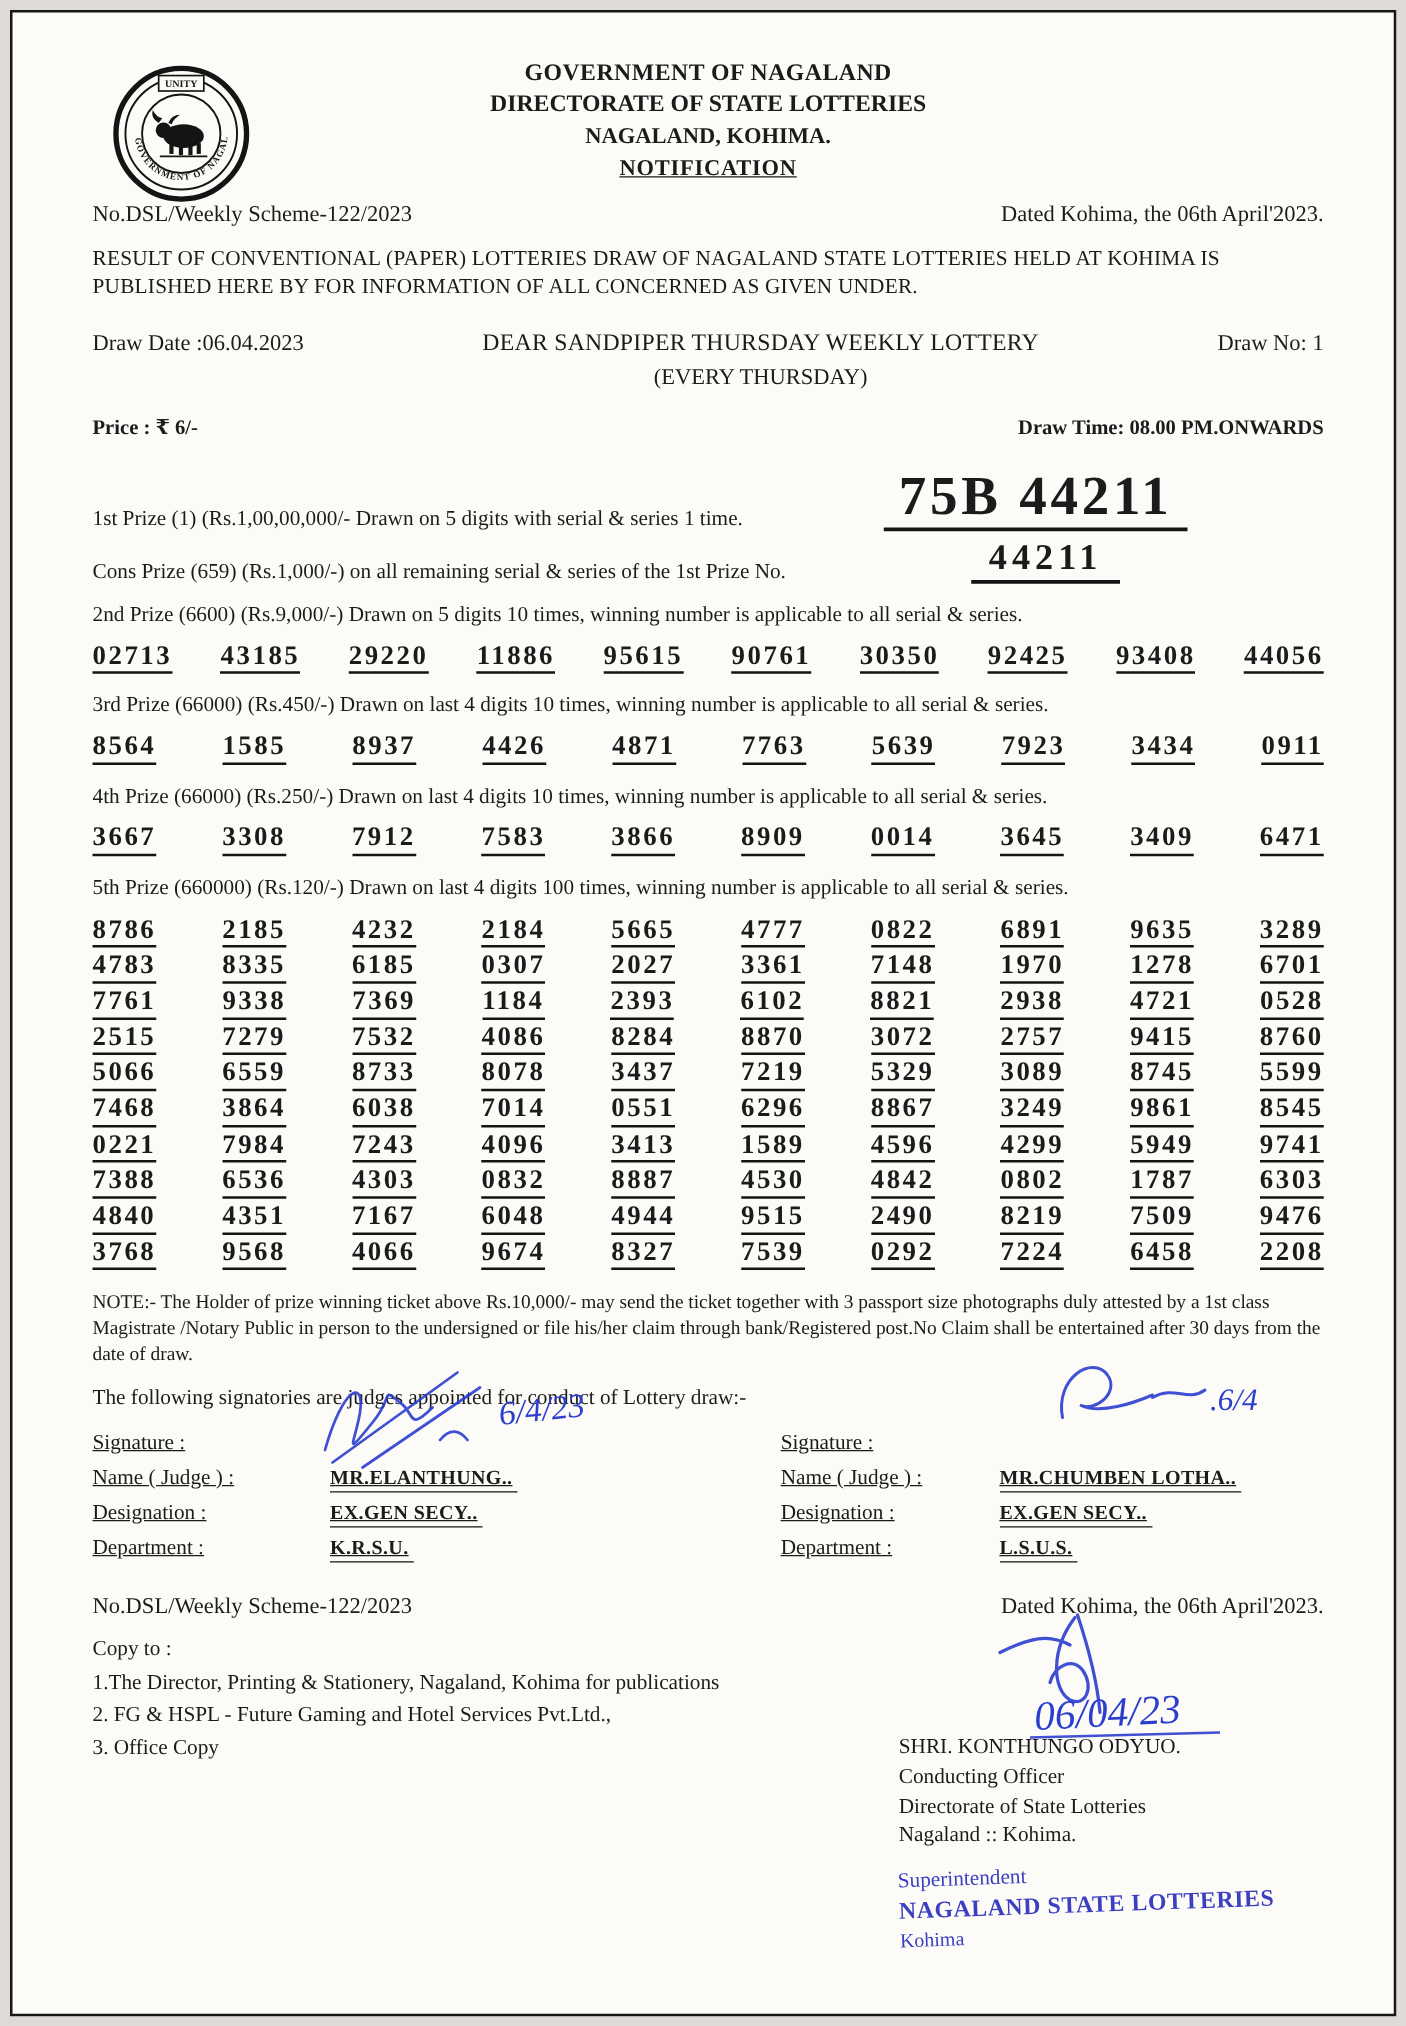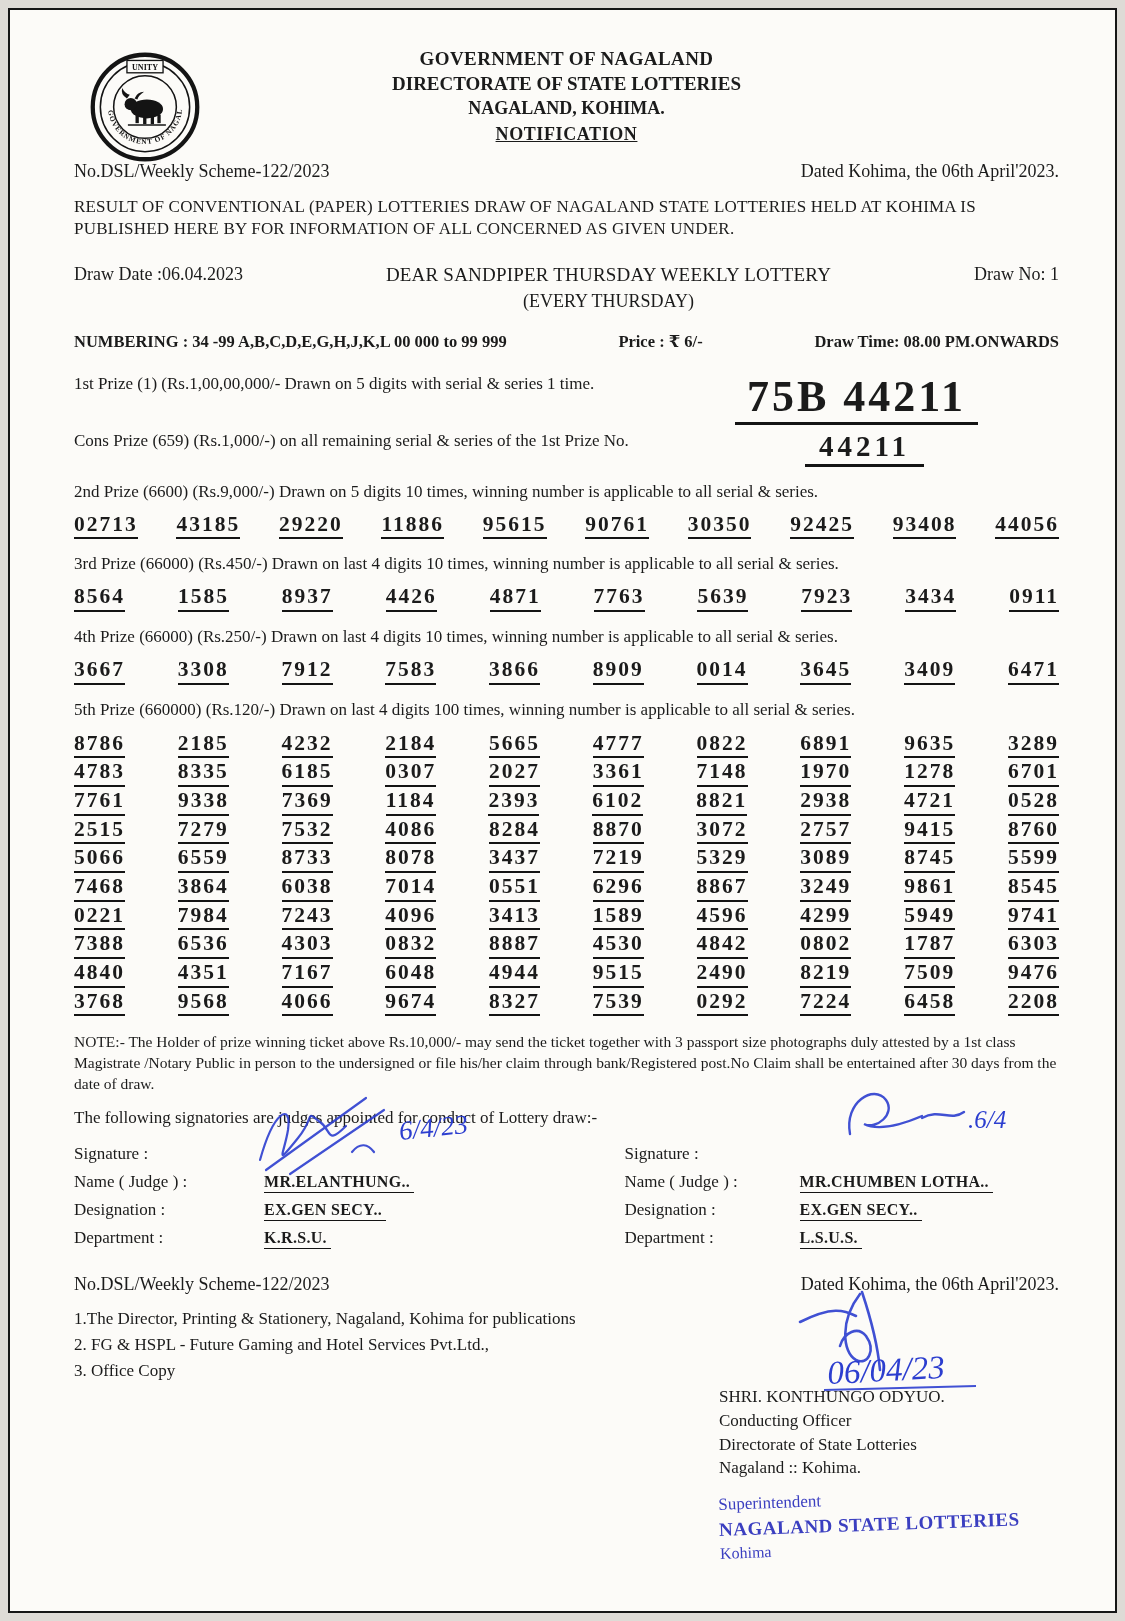--- a/index.html
+++ b/index.html
@@ -19,40 +19,40 @@
   .h4 { font-size:18px; font-weight:bold; text-decoration:underline; margin-top:5px; letter-spacing:.6px; }
   .ref-row { display:flex; justify-content:space-between; margin-top:16px; font-size:18px; }
   .intro { margin-top:14px; font-size:17px; line-height:1.3; letter-spacing:.2px; }
   
   .draw-row { display:flex; justify-content:space-between; margin-top:24px; font-weight:normal; font-size:18px; }
   .draw-mid { text-align:center; }
   .draw-title { font-size:19px; letter-spacing:.2px; }
   .draw-sub { font-size:18px; margin-top:5px; }
   .numbering-row { display:flex; justify-content:space-between; margin-top:20px; font-weight:bold; font-size:16.5px; }
   
-  .prize-row { display:flex; align-items:flex-start; margin-top:22px;gap:28px; }
+  .prize-row { display:flex; align-items:flex-end; margin-top:22px; }
   .prize-row.cons { margin-top:6px; }
   .prize-row .lbl { width:585px; font-size:17px; }
   .first-value { margin-left:48px; font-size:44px; font-weight:bold; letter-spacing:3px;
                  border-bottom:3px solid #141414; padding:0 12px 2px; line-height:1.05; }
   .cons-value  { margin-left:118px; font-size:29px; font-weight:bold; letter-spacing:4px;
                  border-bottom:3px solid #141414; padding:0 14px 2px; line-height:1.05; }
   .prize-label { margin-top:15px; font-size:17px; }
   .num-row { display:flex; justify-content:space-between; }
   .nums { margin-top:11px; }
   .num { font-weight:bold; font-size:21.5px; letter-spacing:2px; line-height:1.1;
          border-bottom:2.5px solid #141414; padding-bottom:1px; }
   .num-grid { margin-top:12px; }
   .num-grid .num-row { margin-bottom:2px; }
   
   .note { margin-top:16px; font-size:15.5px; line-height:1.35; }
   .judges-intro { margin-top:13px; font-size:17px; }
   .sig-grid { display:flex; margin-top:16px; }
   .sig-col { width:50%; }
-  .sig-row { display:flex; align-items:baseline; height:28px; font-size:17px; }
+  .sig-row { display:flex; align-items:baseline; height:28px; font-size:17px;text-decoration:underline; }
   .sig-col.left  .lab { width:190px; }
   .sig-col.right { padding-left:58px; }
   .sig-col.right .lab { width:175px; }
   .sig-val { font-weight:bold; font-size:16px; letter-spacing:.3px; border-bottom:1.5px solid #141414; padding:0 4px 1px 0; }
   
   .footer-ref { display:flex; justify-content:space-between; margin-top:18px; font-size:18px; }
   .bottom { display:flex; margin-top:14px; }
   .copy-block { flex:1; font-size:17px; }
   .copy-title { margin-bottom:7px; }
   .copy-item { margin-bottom:6px; }
@@ -112,21 +112,20 @@
   <div class="draw-row">
     <span>Draw Date :06.04.2023</span>
     <span class="draw-mid">
       <span class="draw-title">DEAR SANDPIPER THURSDAY WEEKLY LOTTERY</span>
       <div class="draw-sub">(EVERY THURSDAY)</div>
     </span>
     <span>Draw No: 1</span>
   </div>
 
   <div class="numbering-row">
-    <span>NUMBERING : 34 -99 A,B,C,D,E,G,H,J,K,L  00 000 to 99 999</span>
     <span>Price : ₹  6/-</span>
     <span>Draw Time: 08.00 PM.ONWARDS</span>
   </div>
 
   <div class="prize-row">
     <span class="lbl">1st Prize (1) (Rs.1,00,00,000/- Drawn on 5 digits with serial &amp; series 1 time.</span>
     <span class="first-value">75B 44211</span>
   </div>
 
   <div class="prize-row cons">
@@ -341,20 +340,21 @@
     </div>
   </div>
 
   <div class="footer-ref">
     <span>No.DSL/Weekly Scheme-122/2023</span>
     <span>Dated Kohima, the 06th April'2023.</span>
   </div>
 
   <div class="bottom">
     <div class="copy-block">
+      <div class="copy-title">Copy to :</div>
       <div>
           <div class="copy-item">1.The Director, Printing &amp; Stationery, Nagaland, Kohima for publications</div>
           <div class="copy-item">2. FG &amp; HSPL - Future Gaming and Hotel Services Pvt.Ltd.,</div>
           <div class="copy-item">3. Office Copy</div>
         </div>
     </div>
     <div class="officer-block">
       <div>SHRI. KONTHUNGO ODYUO.</div>
       <div>Conducting Officer</div>
       <div>Directorate of State Lotteries</div>

